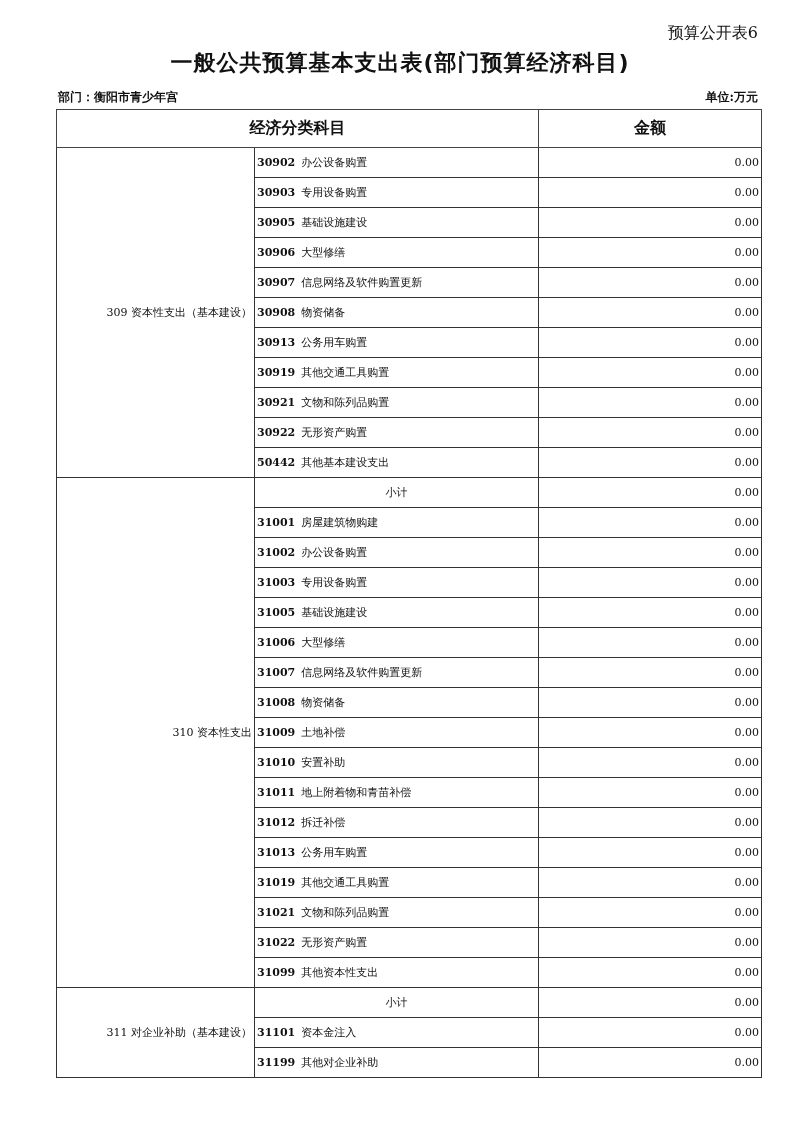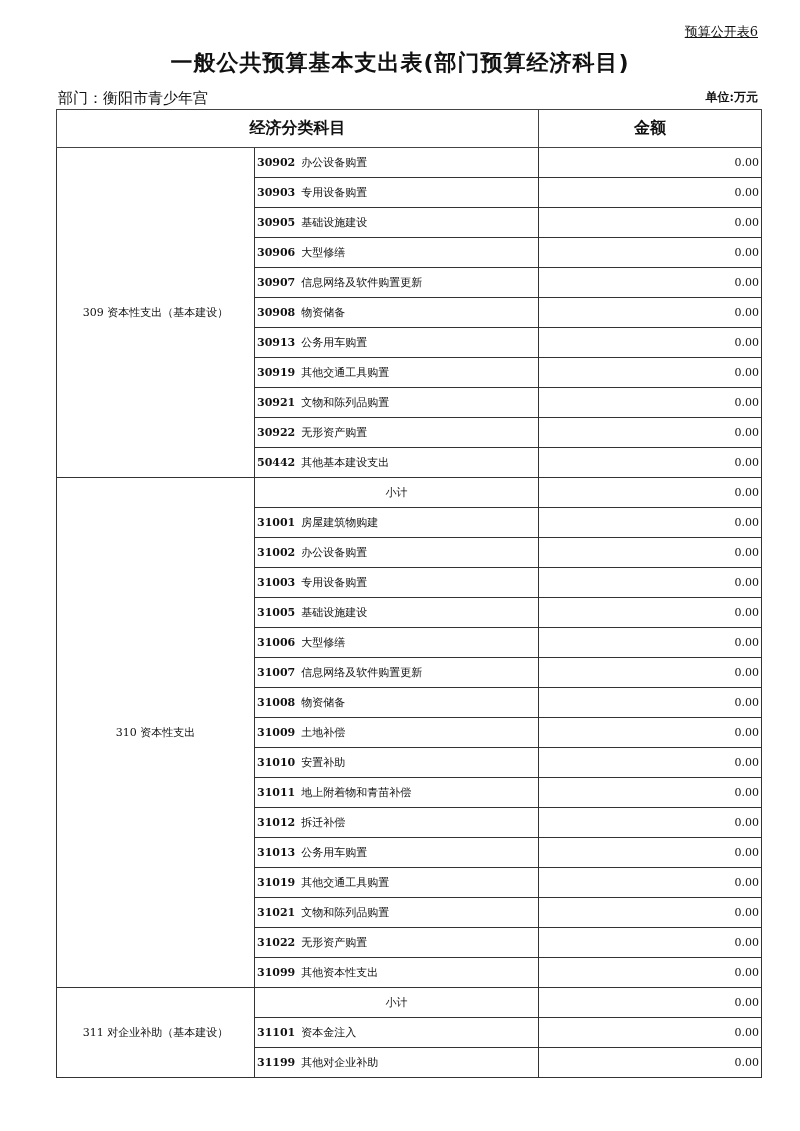--- a/index.html
+++ b/index.html
@@ -1,27 +1,27 @@
 <!DOCTYPE html>
 <html><head>
 <meta charset="utf-8">
 <style>
   html, body { margin: 0; padding: 0; background: #ffffff; }
   body { width: 800px; height: 1131px; position: relative; font-family: "DejaVu Serif", "Liberation Serif", serif; color: #111; }
-  .form-no { position: absolute; top: 23px; right: 42px; font-size: 13px; text-decoration: underline; }
+  .form-no { position: absolute; top: 23px; right: 42px; font-size: 16px; }
   .title { position: absolute; top: 48px; left: 0; width: 800px; text-align: center; font-size: 22px; font-weight: bold; letter-spacing: 1px; font-family: "DejaVu Sans", "Liberation Sans", sans-serif; }
-  .dept { position: absolute; top: 89px; left: 58px; font-size: 15px; }
+  .dept { position: absolute; top: 89px; left: 58px; font-size: 12px; font-weight: bold; }
   .unit { position: absolute; top: 89px; right: 42px; font-size: 12px; font-weight: bold; }
   table.main { position: absolute; top: 109px; left: 56px; width: 705px; border-collapse: collapse; table-layout: fixed; border: 1.5px solid #444; }
   table.main col.c1 { width: 198px; }
   table.main col.c2 { width: 284px; }
   table.main col.c3 { width: 223px; }
   table.main th { height: 35px; font-weight: bold; font-size: 16px; border: 1.5px solid #444; text-align: center; }
   table.main td { height: 29px; border: 1px solid #333; font-size: 11px; padding: 0 2px; white-space: nowrap; overflow: hidden; }
-  td.grp { border: 1.5px solid #555; text-align: center; vertical-align: middle; padding-left: 2px; margin-left: 31px; }
+  td.grp { border: 1.5px solid #555; text-align: right; vertical-align: middle; padding-left: 2px; margin-left: 31px; }
   td.sub { text-align: center; }
   td.amt { text-align: right; padding-right: 3px; }
   .code { margin-right: 6px; font-weight: bold; }
 </style>
 </head>
 <body>
 
 <div class="form-no">预算公开表6</div>
 <div class="title">一般公共预算基本支出表(部门预算经济科目)</div>
 <div class="dept">部门：衡阳市青少年宫</div>

